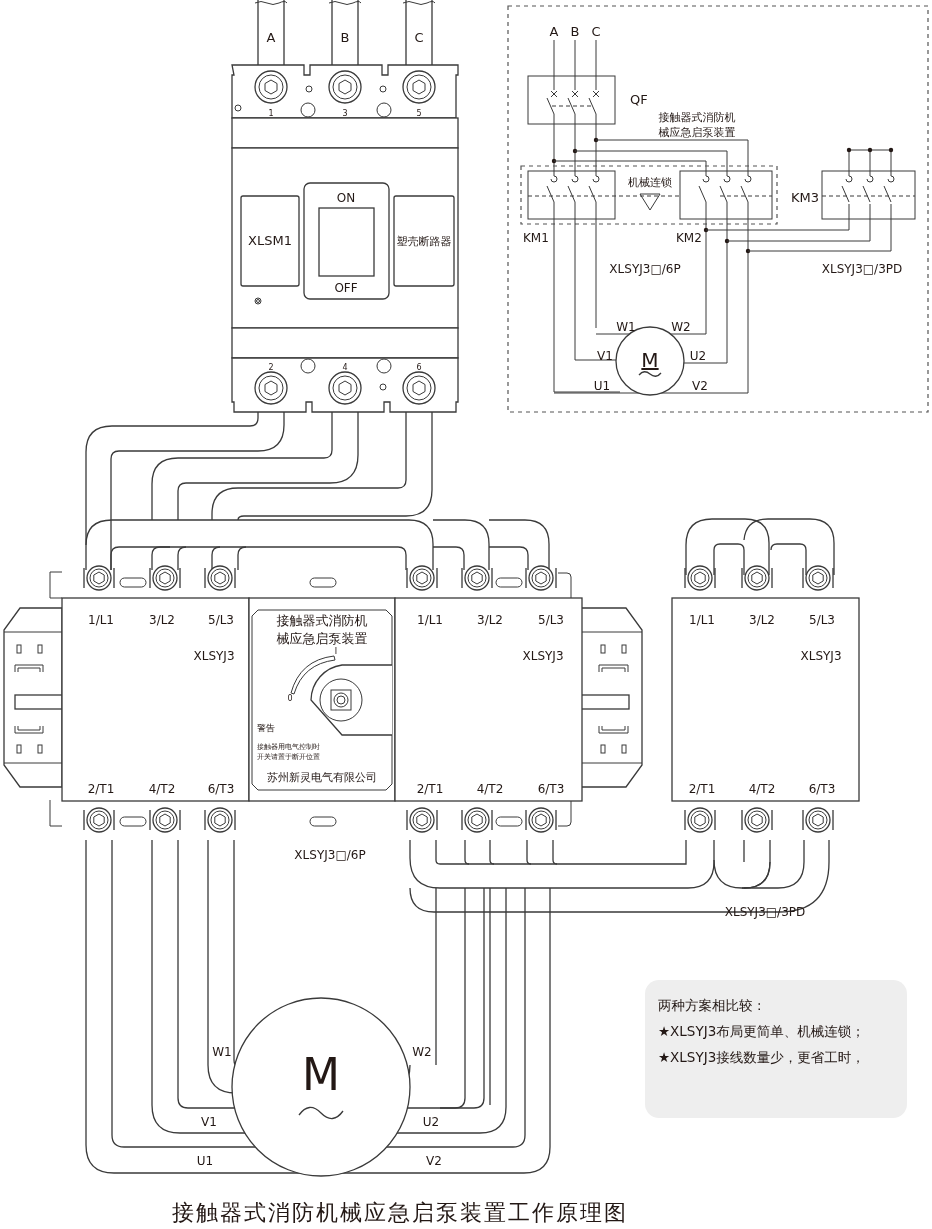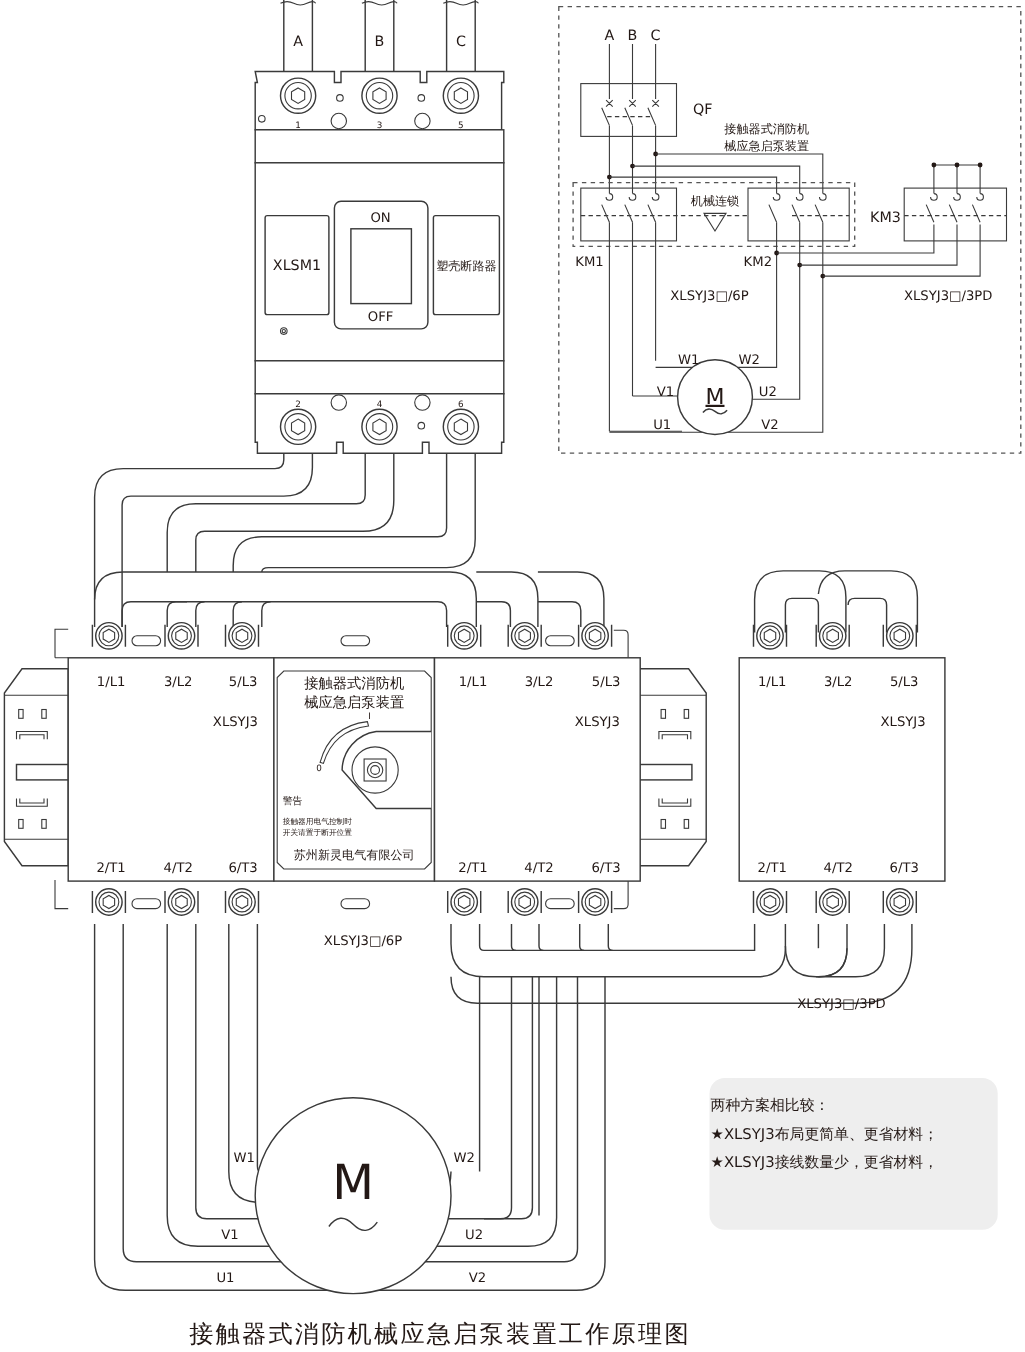--- a/index.html
+++ b/index.html
@@ -8,21 +8,21 @@
   svg { position: absolute; left: 0; top: 0; }
   .ln { fill: none; stroke: #3a3a3a; stroke-width: 1.3; }
   .lnw { fill: #ffffff; stroke: #3a3a3a; stroke-width: 1.3; }
   .thin { fill: none; stroke: #3a3a3a; stroke-width: 1; }
   .dash { fill: none; stroke: #555; stroke-width: 1.2; stroke-dasharray: 4 4; }
   .dot { fill: #231815; }
   .t { font-family: "DejaVu Sans", "Liberation Sans", sans-serif; fill: #231815; }
   .note {
     position: absolute; left: 645px; top: 980px; width: 262px; height: 138px;
     background: #eeeeee; border-radius: 14px; box-sizing: border-box;
-    padding: 12px 12px 0 1px; font-size: 13.5px; line-height: 26px; color: #231815;
+    padding: 12px 12px 0 13px; font-size: 13.5px; line-height: 26px; color: #231815;
   }
   .note div { white-space: nowrap; }
   .title {
     position: absolute; left: 0; width: 800px; top: 1198px; text-align: center;
     font-size: 22px; letter-spacing: 2px; color: #231815;
   }
 </style>
 </head>
 <body>
 
@@ -457,17 +457,17 @@
     <text class="t" x="681" y="331" font-size="12" text-anchor="middle">W2</text>
     <text class="t" x="605" y="360" font-size="12" text-anchor="middle">V1</text>
     <text class="t" x="698" y="360" font-size="12" text-anchor="middle">U2</text>
     <text class="t" x="602" y="390" font-size="12" text-anchor="middle">U1</text>
     <text class="t" x="700" y="390" font-size="12" text-anchor="middle">V2</text>
   </g>
 </svg>
 
 <div class="note">
   <div>两种方案相比较：</div>
-  <div>★XLSYJ3布局更简单、更省材料；</div>
-  <div>★XLSYJ3接线数量少，更省材料，</div>
+  <div>★XLSYJ3布局更简单、机械连锁；</div>
+  <div>★XLSYJ3接线数量少，更省工时，</div>
 </div>
 
 <div class="title">接触器式消防机械应急启泵装置工作原理图</div>
 
 </body></html>

